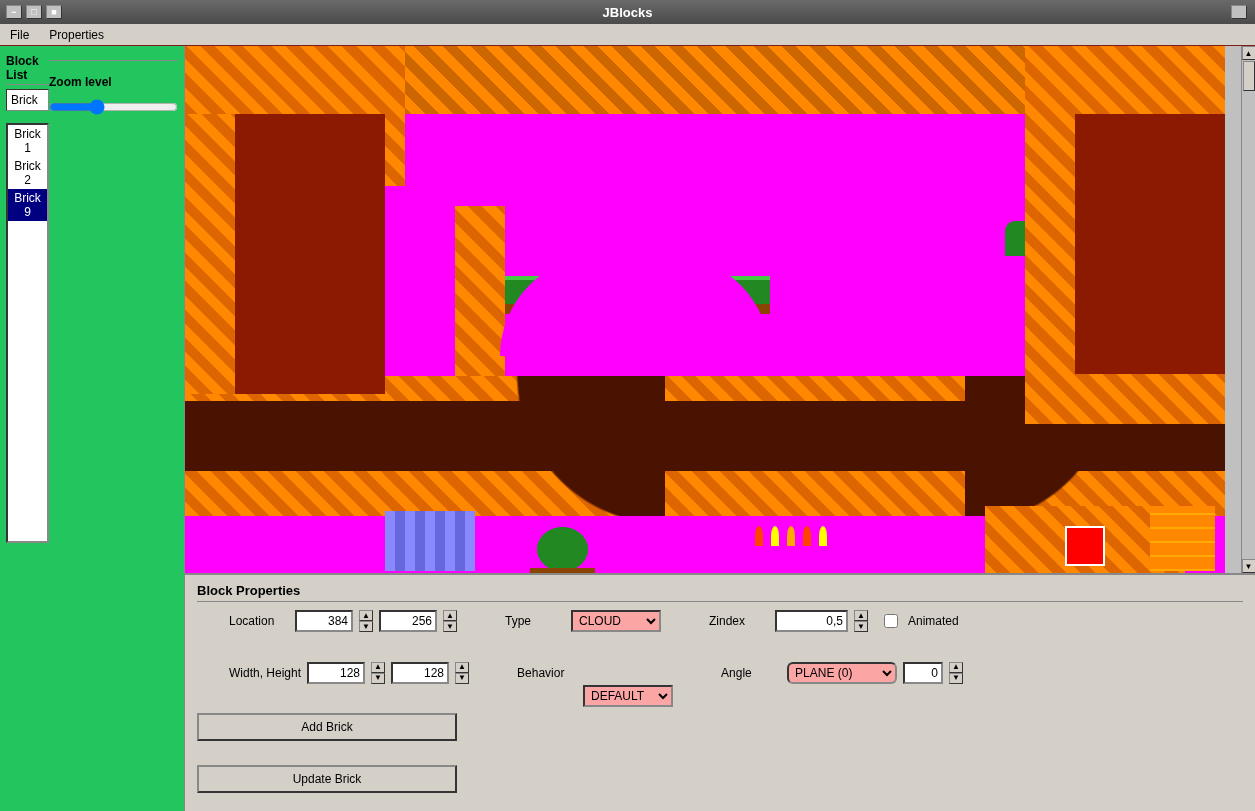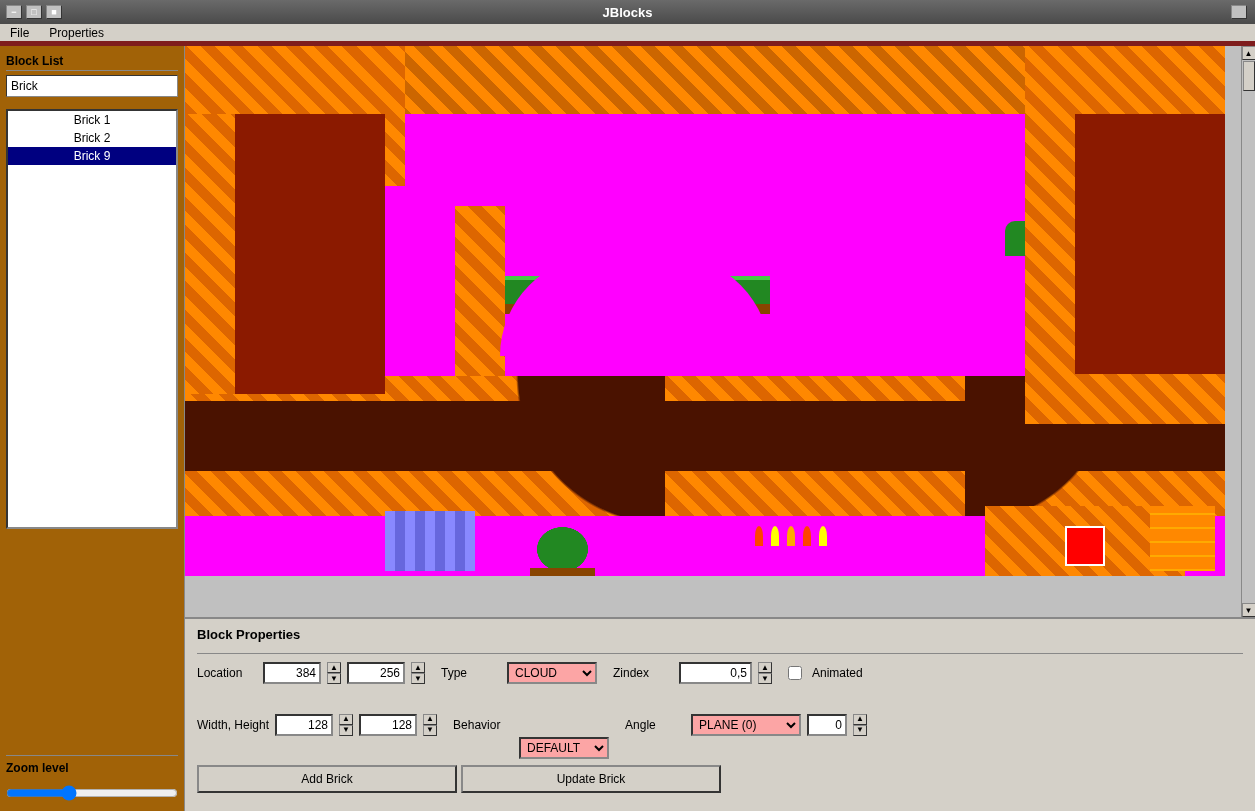--- a/index.html
+++ b/index.html
@@ -48,21 +48,21 @@
       right: 8px;
       width: 16px;
       height: 14px;
       background: #c0c0c0;
       border: 1px outset #888;
     }
 
     
     .menu-bar {
       background: #d4d0c8;
-      border-bottom: 5px solid #7f1d1d;
+      border-bottom: 1px solid #7f1d1d;
       padding: 2px 4px;
       display: flex;
       gap: 8px;
       height: 22px;
       align-items: center;
     }
     .menu-item {
       padding: 2px 6px;
       cursor: pointer;
       font-size: 12px;
@@ -70,24 +70,24 @@
 
     
     .main-layout {
       display: flex;
       height: calc(811px - 24px - 22px);
     }
 
     
     .left-panel {
       width: 185px;
-      background: #a16207;
+      background: #22c55e;
       border-right: 1px solid #888;
       display: flex;
-      flex-direction: column;
+      flex-direction: row;
       padding: 6px;
     }
 
     .panel-section-title {
       font-weight: bold;
       font-size: 12px;
       margin-bottom: 4px;
       padding: 2px 0;
       border-bottom: 1px solid #888;
     }
@@ -128,21 +128,21 @@
       color: white;
     }
 
     
     ::-webkit-scrollbar { width: 14px; }
     ::-webkit-scrollbar-track { background: #d4d0c8; }
     ::-webkit-scrollbar-thumb { background: #888; border: 1px solid #666; }
 
     .zoom-section {
       margin-top: 8px;
-      padding-top: 5px;
+      padding-top: 14px;
       border-top: 1px solid #888;
     }
     .zoom-label {
       font-weight: bold;
       font-size: 12px;
       margin-bottom: 6px;
     }
     .zoom-slider {
       width: 100%;
       margin: 4px 0;
@@ -169,40 +169,41 @@
       border-top: 2px solid #888;
       padding: 8px 12px;
       min-height: 165px;
     }
 
     .properties-title {
       font-weight: bold;
       font-size: 13px;
       margin-bottom: 8px;
       border-bottom: 1px solid #888;
-      padding-bottom: 11px;
+      padding-bottom: 3px;
     }
 
     .props-row {
       display: flex;
       align-items: center;
       gap: 16px;
       margin-bottom: 6px;
       flex-wrap: wrap;
     }
 
     .prop-group {
       display: flex;
       align-items: center;
       gap: 6px;
     }
 
     .prop-label {
       font-size: 12px;
       min-width: 60px;
+      margin-left: 32px;
     }
 
     .prop-input {
       width: 58px;
       height: 22px;
       border: 2px inset #888;
       background: white;
       font-size: 12px;
       padding: 0 3px;
       text-align: right;
@@ -478,36 +479,36 @@
           <select class="prop-select" style="width:90px;margin-top:47px;">
             <option>DEFAULT</option>
             <option>BOUNCE</option>
             <option>DAMAGE</option>
             <option>DEADLY</option>
           </select>
         </div>
 
         <div class="prop-group">
           <span class="prop-label">Angle</span>
-          <select class="prop-select" style="width:110px;">
+          <select class="prop-select" style="width:110px;border-radius:6px;">
             <option>PLANE (0)</option>
             <option>PLANE (90)</option>
             <option>PLANE (180)</option>
             <option>PLANE (270)</option>
           </select>
           <input type="text" class="prop-input" value="0" style="width: 40px;">
           <div class="spinner-btn">
             <div class="spin-up">▲</div>
             <div class="spin-down">▼</div>
           </div>
         </div>
       </div>
 
       <div class="props-row" style="margin-top:4px;">
-        <div style="display:flex;flex-direction:row;gap:4px;">
+        <div style="display:flex;flex-direction:column;gap:20px;">
           <button class="action-btn">Add Brick</button>
           <button class="action-btn">Update Brick</button>
         </div>
       </div>
     </div>
 
   </div>
 </div>
 
 </body></html>

